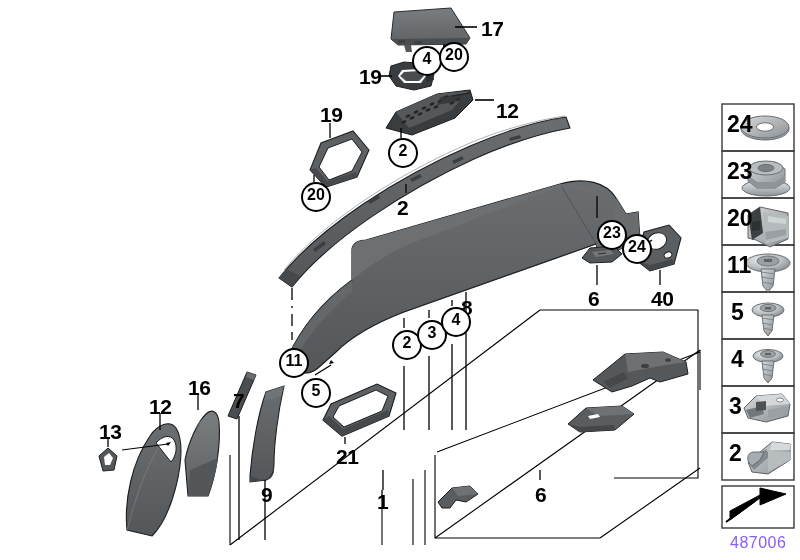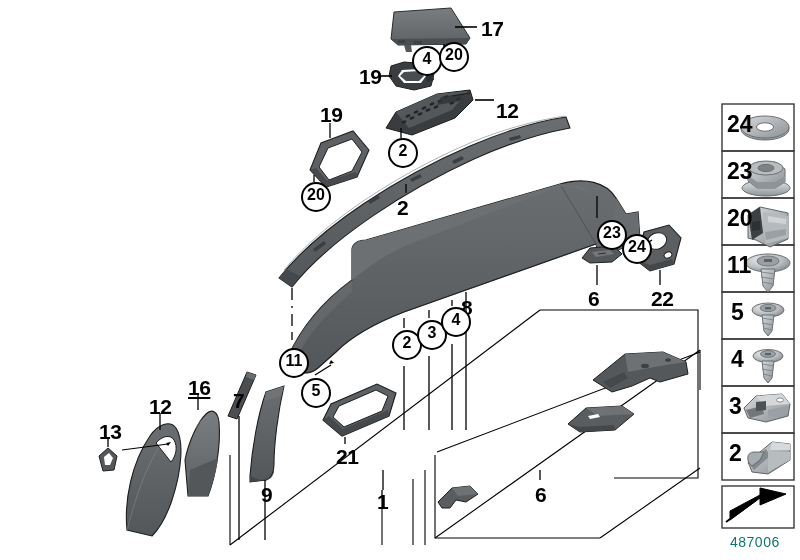--- a/index.html
+++ b/index.html
@@ -6,22 +6,22 @@
   body{width:800px;height:560px;overflow:hidden;font-family:"Liberation Sans",sans-serif;}
   #stage{position:relative;width:764px;height:560px;background:#fff;}
   #art{position:absolute;left:0;top:0;width:800px;height:560px;}
   .lbl{position:absolute;font-family:"Liberation Sans",sans-serif;font-weight:bold;color:#000;
        font-size:21px;line-height:21px;letter-spacing:-0.5px;user-select:none;}
   .clbl{position:absolute;width:26px;height:26px;border:2.2px solid #000;border-radius:50%;
         background:#fff;color:#000;font-weight:bold;font-size:16px;line-height:22px;
         text-align:center;font-family:"Liberation Sans",sans-serif;user-select:none;}
   .legnum{position:absolute;font-family:"Liberation Sans",sans-serif;font-weight:bold;
           font-size:23px;line-height:23px;color:#000;user-select:none;}
-  .partno{position:absolute;font-family:"Liberation Sans",sans-serif;font-size:14px;
-          color:#0f766e;letter-spacing:0.5px;user-select:none;}
+  .partno{position:absolute;font-family:"Liberation Sans",sans-serif;font-size:16px;
+          color:#8b5cf6;letter-spacing:0.5px;user-select:none;}
 </style>
 </head>
 <body>
 
 <div id="stage">
 
   <svg id="art" viewBox="0 0 800 560">
     <defs>
       <linearGradient id="gBody" x1="0" y1="0" x2="0" y2="1">
         <stop offset="0" stop-color="#6b6e71"></stop>
@@ -343,23 +343,23 @@
       <path d="M726 522 L756 500" stroke="#000" stroke-width="2" fill="none"></path>
     </g>
   </svg>
 
   <div class="lbl" style="left:481px;top:18px;">17</div>
   <div class="lbl" style="left:359px;top:66px;">19</div>
   <div class="lbl" style="left:496px;top:100px;">12</div>
   <div class="lbl" style="left:320px;top:104px;text-align:center;">19</div>
   <div class="lbl" style="left:397px;top:197px;">2</div>
   <div class="lbl" style="left:588px;top:288px;">6</div>
-  <div class="lbl" style="left:651px;top:288px;">22</div>
+  <div class="lbl" style="left:651px;top:288px;">40</div>
   <div class="lbl" style="left:461px;top:297px;">8</div>
-  <div class="lbl" style="left:188px;top:377px;text-decoration:underline;">16</div>
+  <div class="lbl" style="left:188px;top:377px;">16</div>
   <div class="lbl" style="left:149px;top:396px;">12</div>
   <div class="lbl" style="left:233px;top:390px;">7</div>
   <div class="lbl" style="left:99px;top:421px;">13</div>
   <div class="lbl" style="left:336px;top:446px;">21</div>
   <div class="lbl" style="left:261px;top:484px;">9</div>
   <div class="lbl" style="left:377px;top:491px;">1</div>
   <div class="lbl" style="left:535px;top:484px;">6</div>
 
   <div class="clbl" style="left:412px;top:46px;">4</div>
   <div class="clbl" style="left:439px;top:42px;">20</div>

